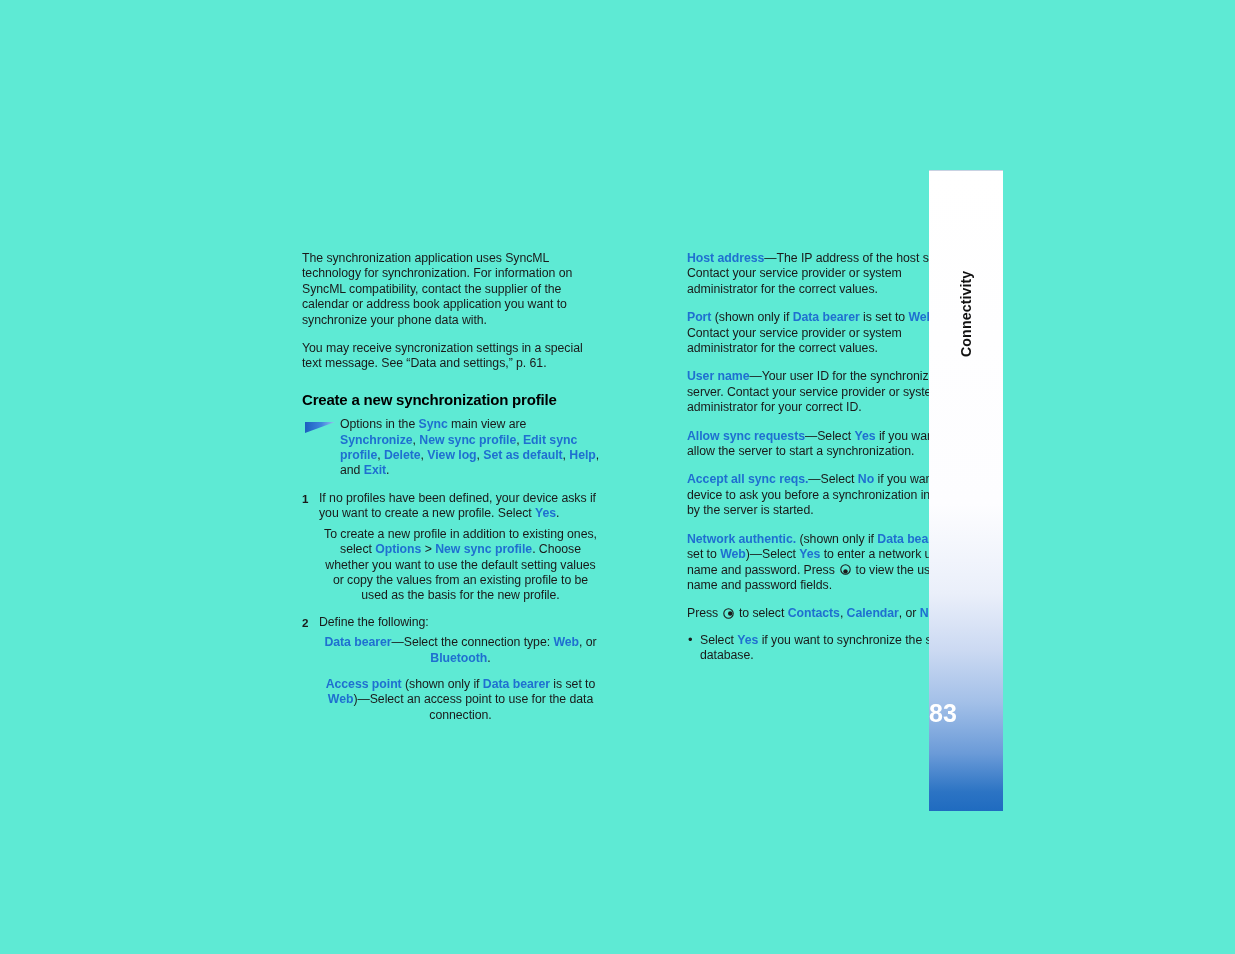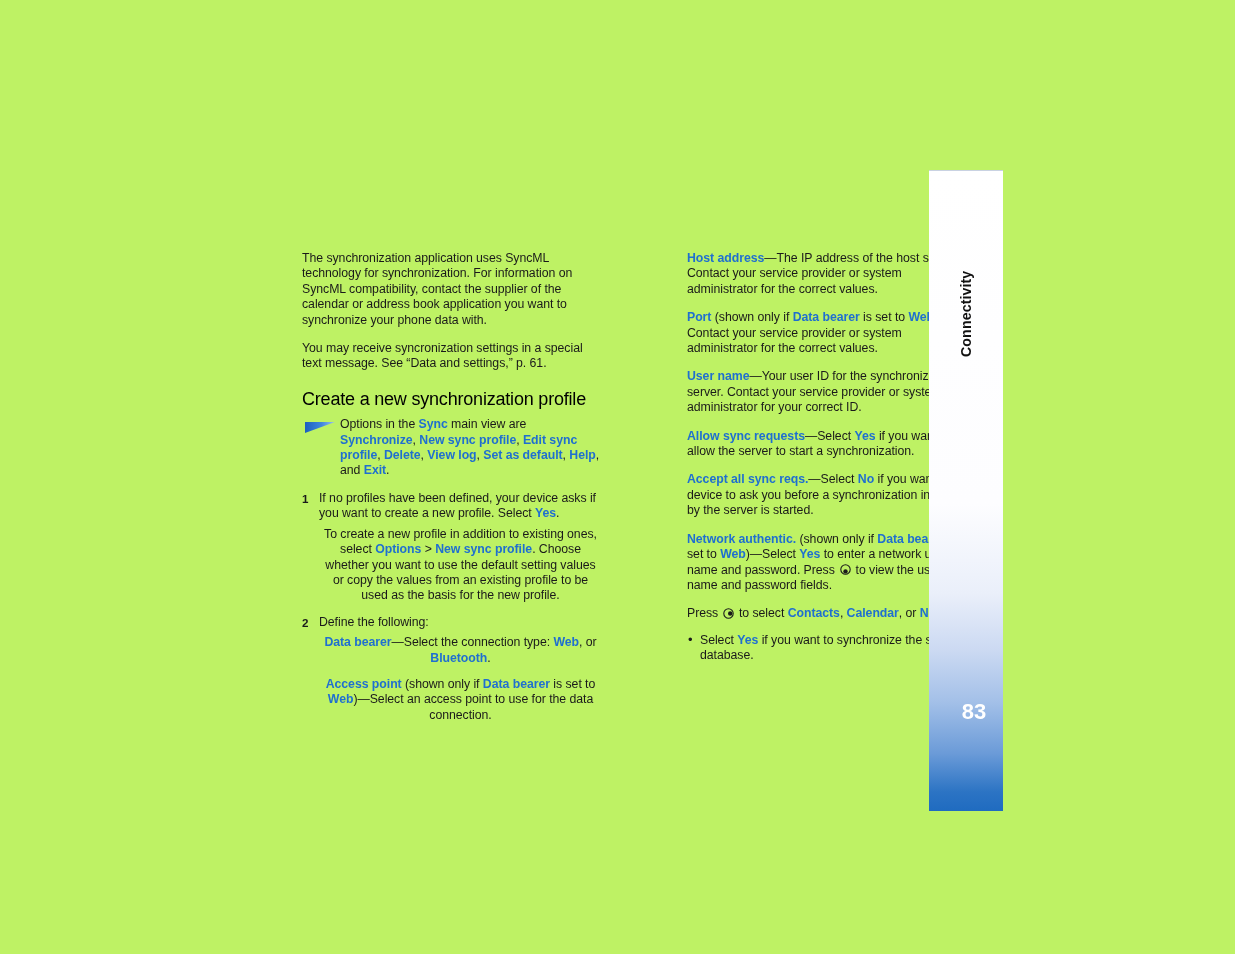--- a/index.html
+++ b/index.html
@@ -13,21 +13,21 @@
     position: relative;
     font-family: "Liberation Sans", sans-serif;
     color: #000000;
     overflow: hidden;
   }
 
   
   #page {
     position: absolute;
     inset: 0;
-    background: #bef264;
+    background: #5eead4;
   }
 
   
   .column {
     position: absolute;
     font-size: 12.3px;
     line-height: 15.4px;
     color: #1a1a1a;
     letter-spacing: -0.05px;
   }
@@ -40,22 +40,22 @@
   .para.tight { margin-bottom: 11px; }
 
   
   .ui {
     color: #1f6fd0;
     font-weight: bold;
   }
 
   
   .heading {
-    font-size: 18px;
-    font-weight: normal;
+    font-size: 15px;
+    font-weight: bold;
     color: #000000;
     margin: 20px 0 10px 0;
     letter-spacing: -0.2px;
   }
 
   
   .tip {
     position: relative;
     padding-left: 38px;
     margin: 0 0 12px 0;
@@ -149,22 +149,22 @@
     height: 130px;
     display: flex;
     align-items: center;
     justify-content: center;
   }
   #side-tab-pagenum {
     position: absolute;
     left: 0;
     top: 528px;
     width: 90px;
-    text-align: center;
-    font-size: 22px;
+    text-align: left;
+    font-size: 25px;
     font-weight: bold;
     color: #ffffff;
   }
 </style>
 </head>
 <body>
 
 <div id="page">
 
   <div class="column" id="col-left">

